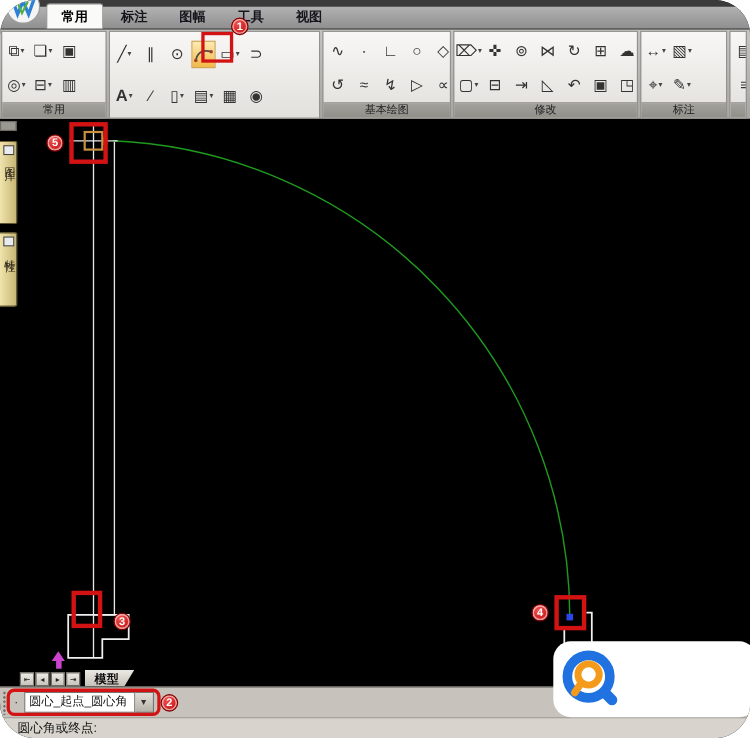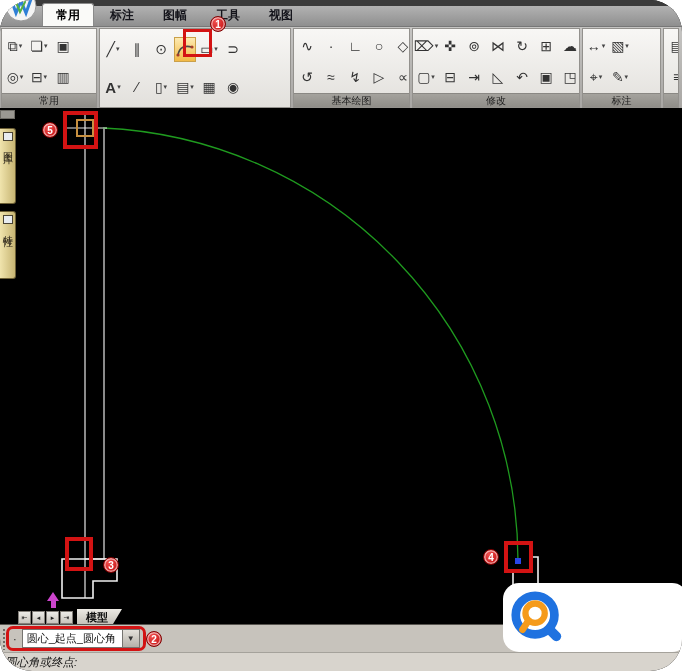--- a/index.html
+++ b/index.html
@@ -62,21 +62,21 @@
   .grip { width:5px; height:22px; margin-left:2px;
           background-image:radial-gradient(#6e6a64 1px, transparent 1.2px); background-size:4px 4px; }
   .cmd-dash { font-size:11px; color:#222; margin-left:6px; }
   .combo { margin-left:5px; width:101px; height:19px; background:#fff; border:1px solid #767470;
            font-size:11px; color:#111; line-height:17px; padding-left:4px; white-space:nowrap; overflow:hidden;}
   .combo-btn { width:17px; height:19px; background:linear-gradient(#e3e0da,#b5b1a9); border:1px solid #767470;
                border-left:none; font-size:8px; color:#333; display:flex; align-items:center; justify-content:center;
                cursor:pointer; }
   .promptrow { position:absolute; left:0; top:652px; width:682px; height:19px; background:#d8d4cd;
                border-top:1px solid #a5a29b; z-index:5; font-size:11.5px; color:#111;
-               line-height:18px; padding-left:5px;font-style:italic; }
+               line-height:18px; padding-left:16px; }
 
   
   .redbox { position:absolute; border:3px solid #d31313; z-index:40; pointer-events:none; }
   .redbox.thick { border-width:4px; }
   .redbox.round { border-radius:7px; }
   .badge { position:absolute; width:16px; height:16px; border-radius:50%; z-index:50;
            background:radial-gradient(circle at 35% 30%, #f05050, #bd0606); border:1px solid #7e0000;
            box-shadow:inset 0 0 0 1.5px rgba(255,255,255,.55);
            color:#fff; font-size:10px; font-weight:bold; display:flex; align-items:center; justify-content:center; }
 

